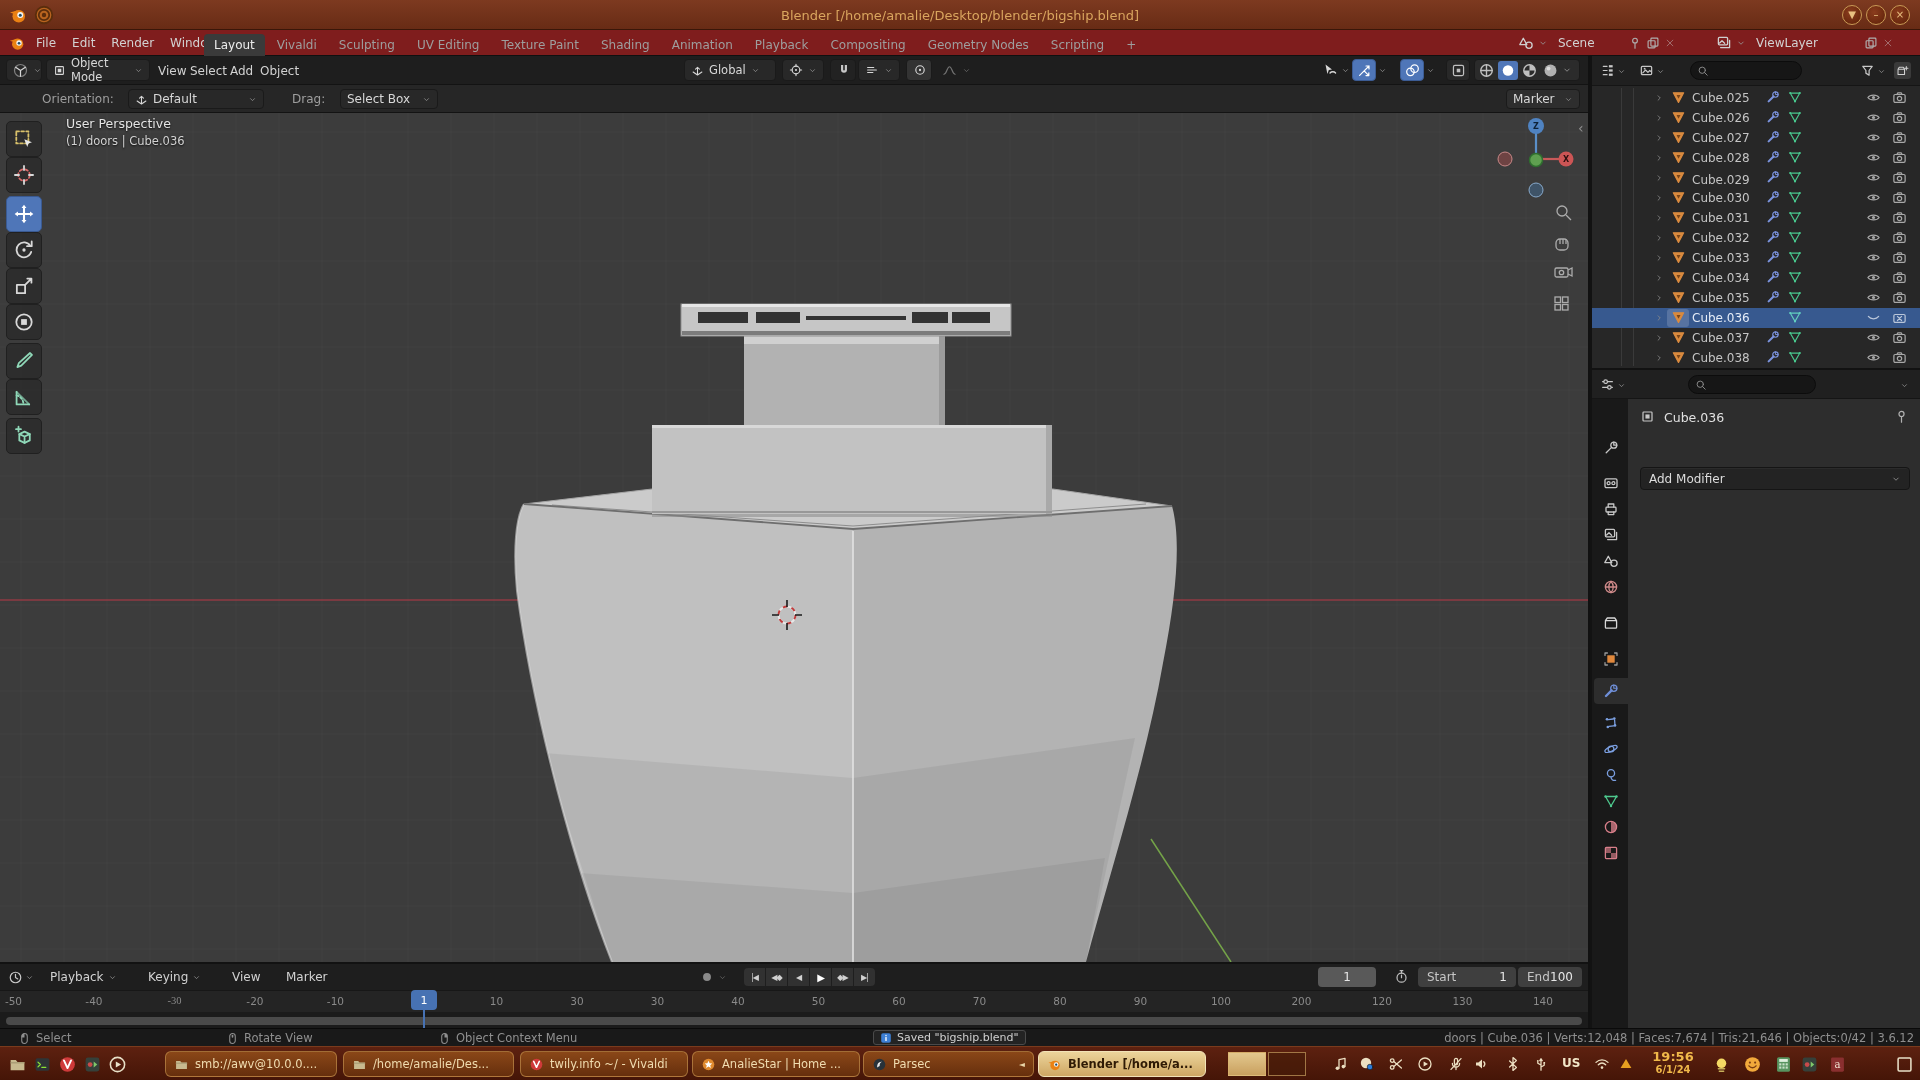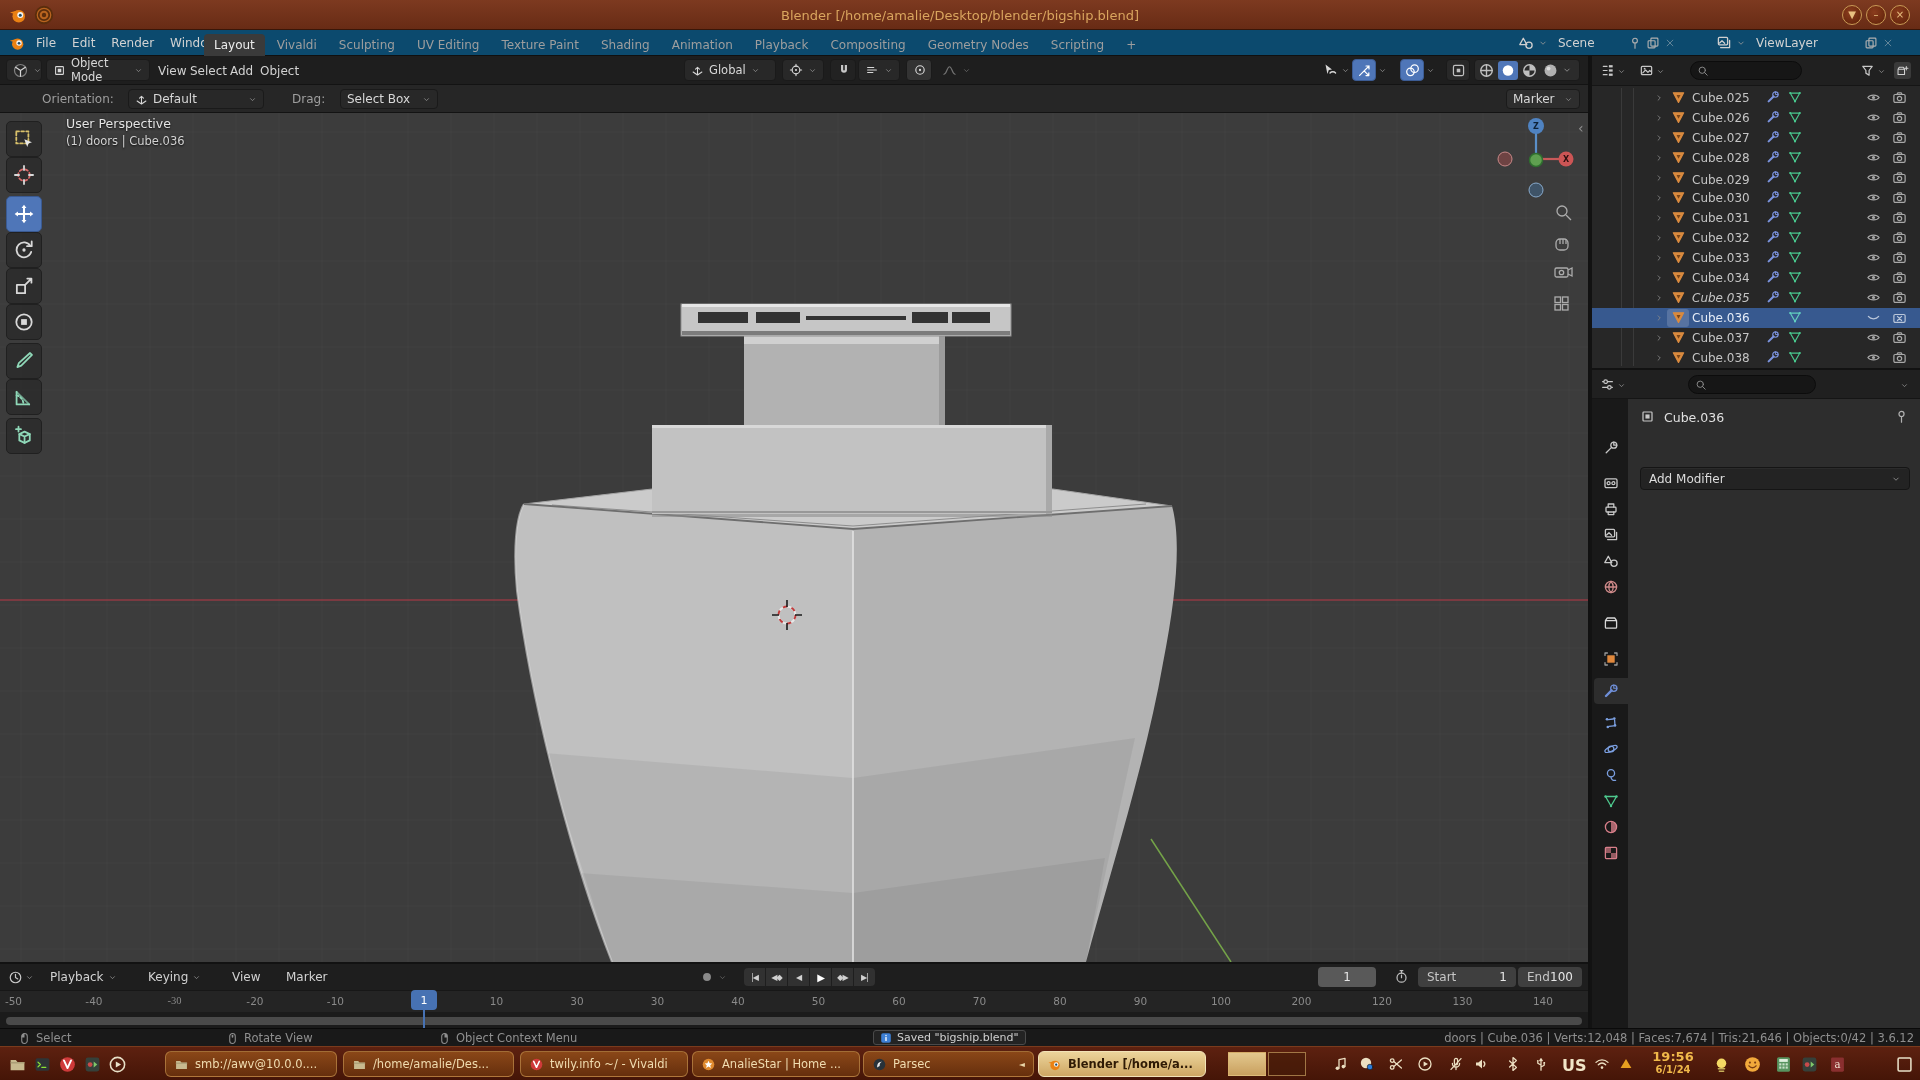--- a/index.html
+++ b/index.html
@@ -14,21 +14,21 @@
 
   
   #titlebar{left:0;top:0;width:1920px;height:30px;background:linear-gradient(#7d3a20,#682b15);border-bottom:1px solid #3a1608}
   #titlebar .title{position:absolute;left:0;top:0;width:100%;height:30px;display:flex;align-items:center;justify-content:center;
     color:#d9a55e;font-size:13px}
   .winbtn{position:absolute;top:5px;width:20px;height:20px;border-radius:50%;
     background:radial-gradient(circle at 40% 35%,#8a3c1d,#5d2008);border:1.5px solid #c99a55;
     display:flex;align-items:center;justify-content:center;color:#e8c080;font-size:10px;line-height:1}
 
   
-  #menubar{left:0;top:30px;width:1920px;height:26px;background:#0c4a6e;border-bottom:1px solid #101010}
+  #menubar{left:0;top:30px;width:1920px;height:26px;background:#7f1d1d;border-bottom:1px solid #101010}
   .menu-item{padding:0 8px;height:26px;display:inline-flex;align-items:center;color:#d2d2d2}
   .ws-tab{padding:0 10px;height:22px;margin-top:4px;display:inline-flex;align-items:center;color:#9e9e9e;border-radius:4px 4px 0 0}
   .ws-tab.active{background:#3a3a3a;color:#ececec}
   .mini-label{color:#d2d2d2}
 
   
   #vp-header{left:0;top:56px;width:1588px;height:29px;background:#1e1e1e;border-bottom:1px solid #131313}
   #tool-settings{left:0;top:85px;width:1588px;height:28px;background:#262626;border-bottom:1px solid #131313}
   .hdr-btn{position:absolute;top:3px;height:22px;background:#282828;border:1px solid #1a1a1a;border-radius:4px;
     display:flex;align-items:center;padding:0 6px;gap:5px;color:#d8d8d8}
@@ -75,21 +75,21 @@
   .hint{position:absolute;top:0;height:18px;display:flex;align-items:center;gap:5px;font-size:11.5px}
 
   
   #taskbar{left:0;top:1046px;width:1920px;height:34px;background:linear-gradient(#5d2110,#451507);border-top:1px solid #7a3a1c}
   .tb-win{position:absolute;top:4px;height:26px;border-radius:6px;display:flex;align-items:center;gap:6px;padding:0 8px;
     background:linear-gradient(#8a4718,#662f0d);border:1px solid rgba(210,160,90,.55);color:#f0dcb0;font-size:11.5px;
     white-space:nowrap;overflow:hidden}
   .tb-win.active{background:linear-gradient(#ecd49b,#cea763);color:#2f1a05;border-color:#f2e3b8;font-weight:bold}
   .tb-win .t{overflow:hidden;text-overflow:ellipsis}
   .pager-cell{position:absolute;top:5px;width:38px;height:24px;border:1px solid rgba(220,180,110,.6);background:rgba(70,28,8,.6)}
-  .tray-txt{position:absolute;color:#f2e6c8;font-weight:bold;font-size:16px}
+  .tray-txt{position:absolute;color:#f2e6c8;font-weight:bold;font-size:12px}
   #clock{position:absolute;color:#f0b84a;text-align:center;line-height:1.1;font-weight:bold}
 </style>
 </head>
 <body>
 
 <div id="stage">
 
   <div class="abs" id="titlebar">
     <span class="icon abs" style="left:8px;top:5px;width:20px;height:20px">
         <svg viewBox="0 0 16 16" fill="none" stroke="currentColor" stroke-width="1.3" stroke-linecap="round" stroke-linejoin="round">
@@ -1122,21 +1122,21 @@
             <svg viewBox="0 0 16 16" fill="none" stroke="currentColor" stroke-width="1.3" stroke-linecap="round" stroke-linejoin="round">
               <path d="M6.5 4.5 10 8 6.5 11.5"></path>
             </svg>
           </span>
           <span class="icon" style="width: 15px; height: 15px; left: 79px;">
             <svg viewBox="0 0 16 16" fill="none" stroke="currentColor" stroke-width="1.3" stroke-linecap="round" stroke-linejoin="round">
               <path d="M2.5 3h11L8 13.2z" fill="#d98a3f" stroke="#d98a3f"></path>
               <path d="M5.9 5.3h4.2L8 9.2z" fill="#7a4417" stroke="none"></path>
             </svg>
           </span>
-          <span style="position: absolute; left: 100px; top: 3px; font-style: italic;">Cube.035</span>
+          <span style="position: absolute; left: 100px; top: 3px;">Cube.035</span>
           <span class="icon" style="width: 14px; height: 14px; color: rgb(123, 147, 221); left: 174px;">
             <svg viewBox="0 0 16 16" fill="none" stroke="currentColor" stroke-width="1.3" stroke-linecap="round" stroke-linejoin="round">
               <circle cx="10.8" cy="5.2" r="3.1"></circle>
               <path d="M8.6 7.4 3 13" stroke-width="2.4"></path>
               <path d="M10.8 2.1v3.1h3.1" stroke-width="1.1"></path>
             </svg>
           </span>
           <span class="icon" style="width: 14px; height: 14px; color: rgb(73, 201, 143); left: 196px;">
             <svg viewBox="0 0 16 16" fill="none" stroke="currentColor" stroke-width="1.3" stroke-linecap="round" stroke-linejoin="round">
               <path d="M2.5 3.5h11L8 13z"></path>

